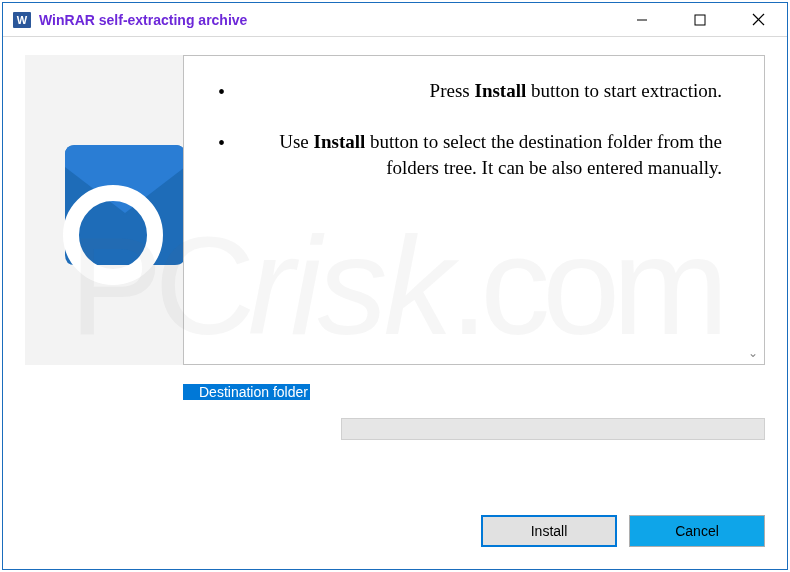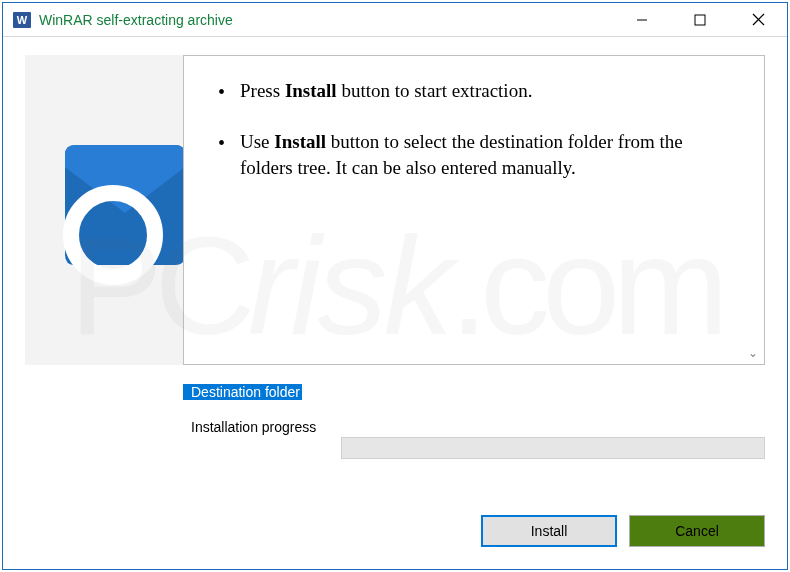--- a/index.html
+++ b/index.html
@@ -34,22 +34,23 @@
     .titlebar-icon {
       width: 18px;
       height: 18px;
       margin-right: 8px;
       display: inline-flex;
       align-items: center;
       justify-content: center;
     }
     .titlebar-title {
       font-size: 14px;
-      color: #15803d;
+      color: #6d28d9;
       flex: 1;
+      font-weight: bold;
     }
     .titlebar-controls {
       display: flex;
       height: 100%;
     }
     .titlebar-btn {
       width: 58px;
       height: 100%;
       display: flex;
       align-items: center;
@@ -78,20 +79,21 @@
       overflow: hidden;
     }
     .instructions-panel {
       flex: 1;
       height: 100%;
       border: 1px solid #c0c0c0;
       background: #fff;
       padding: 22px 42px 10px 28px;
       position: relative;
       overflow: hidden;
+      text-align: right;
     }
     .instructions-panel ul {
       list-style: none;
       padding-left: 0;
     }
     .instructions-panel li {
       font-family: "Times New Roman", serif;
       font-size: 19px;
       line-height: 1.4;
       color: #000;
@@ -119,21 +121,21 @@
       margin-bottom: 16px;
       margin-left: 158px;
     }
     .field-label {
       font-size: 14px;
       color: #000;
       margin-bottom: 2px;
       background: #0078d7;
       color: #fff;
       display: inline-block;
-      padding: 0 2px 0 8px;
+      padding: 0 2px 0 16px;
     }
     .field-label.plain {
       background: transparent;
       color: #000;
     }
     .combo-row {
       display: flex;
       align-items: center;
       gap: 12px;
     }
@@ -185,21 +187,21 @@
       bottom: 22px;
       right: 22px;
       display: flex;
       gap: 12px;
     }
     .action-btn {
       width: 136px;
       height: 32px;
       font-size: 14px;
       border: 1px solid #adadad;
-      background: #4d7c0f;
+      background: #0ea5e9;
       cursor: pointer;
     }
     .action-btn.primary {
       border: 2px solid #0078d7;
       background: #e1e1e1;
     }
     .watermark {
       position: absolute;
       top: 50%;
       left: 50%;
@@ -277,21 +279,20 @@
         </ul>
         <span class="scroll-chevron">⌄</span>
       </div>
     </div>
 
     <div class="field-group">
       <div class="field-label">Destination folder</div>
     </div>
 
     <div class="field-group">
-      <div class="field-label plain">Installation progress</div>
       <div class="progress-bar"></div>
     </div>
 
     <div class="button-row">
       <button class="action-btn primary">Install</button>
       <button class="action-btn">Cancel</button>
     </div>
 
   </div>
 </div>

